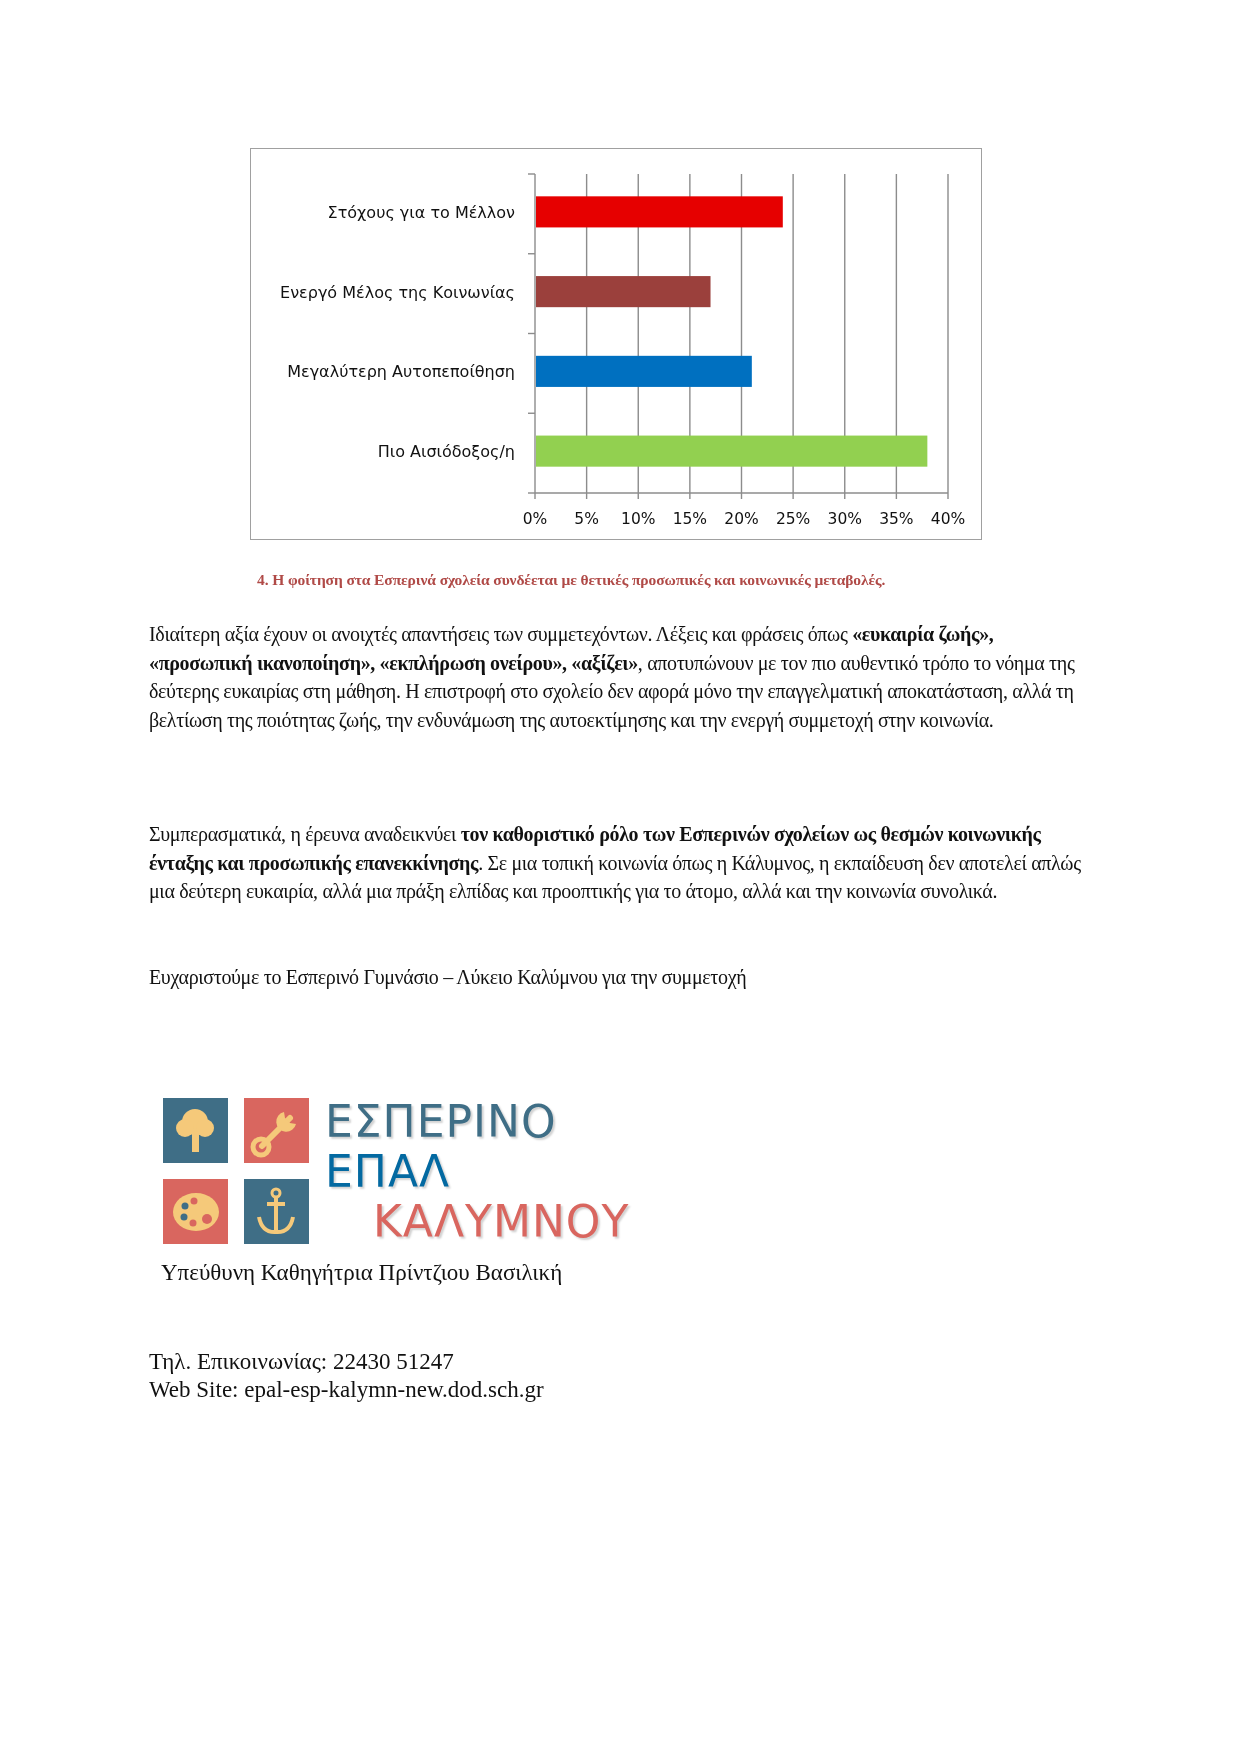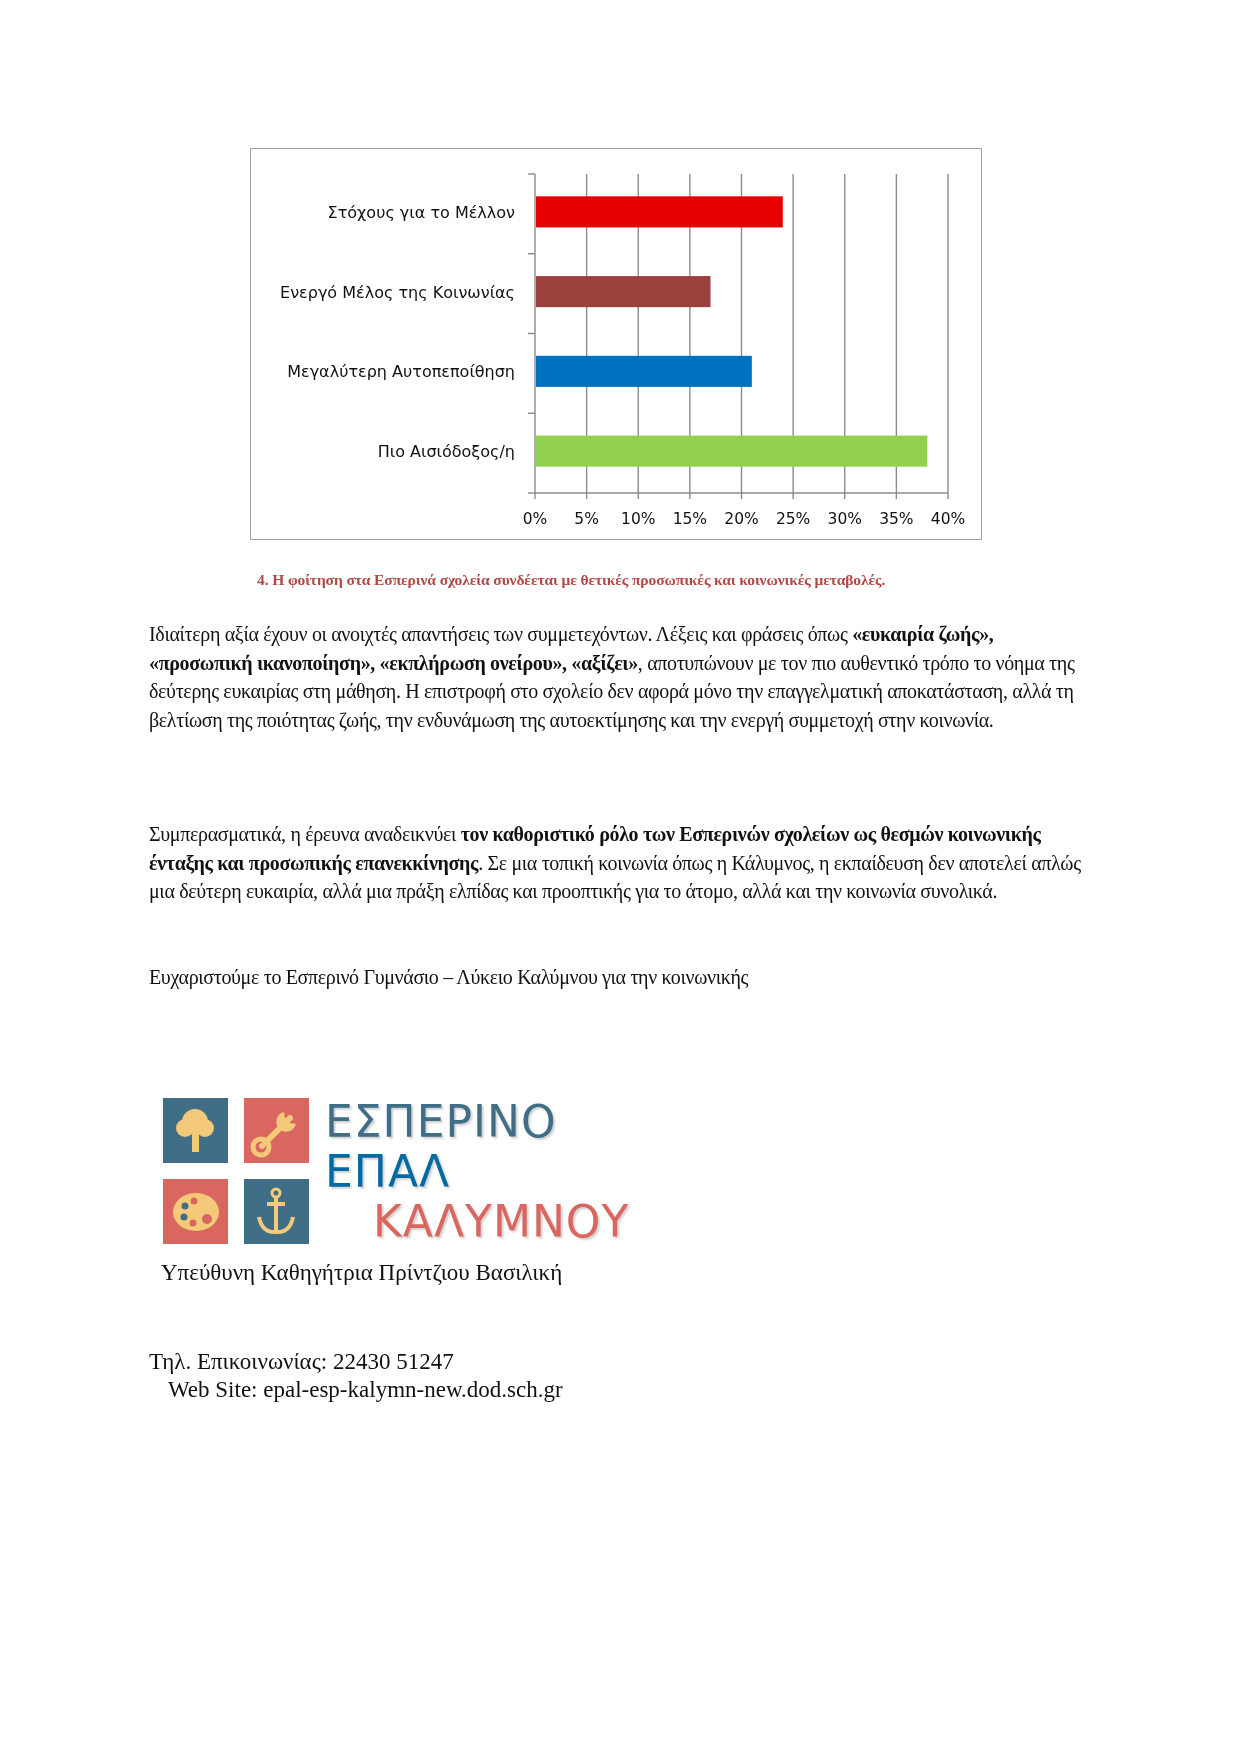--- a/index.html
+++ b/index.html
@@ -87,21 +87,21 @@
 <div class="caption">4.  Η φοίτηση στα Εσπερινά σχολεία συνδέεται με θετικές προσωπικές και κοινωνικές μεταβολές.</div>
 
 <div class="para" id="p1">
   <span>Ιδιαίτερη αξία έχουν οι ανοιχτές απαντήσεις των συμμετεχόντων. Λέξεις και φράσεις όπως </span><b>«ευκαιρία ζωής», «προσωπική ικανοποίηση», «εκπλήρωση ονείρου», «αξίζει»</b><span>, αποτυπώνουν με τον πιο αυθεντικό τρόπο το νόημα της δεύτερης ευκαιρίας στη μάθηση. Η επιστροφή στο σχολείο δεν αφορά μόνο την επαγγελματική αποκατάσταση, αλλά τη βελτίωση της ποιότητας ζωής, την ενδυνάμωση της αυτοεκτίμησης και την ενεργή συμμετοχή στην κοινωνία.</span>
 </div>
 
 <div class="para" id="p2">
   <span>Συμπερασματικά, η έρευνα αναδεικνύει </span><b>τον καθοριστικό ρόλο των Εσπερινών σχολείων ως θεσμών κοινωνικής ένταξης και προσωπικής επανεκκίνησης</b><span>. Σε μια τοπική κοινωνία όπως η Κάλυμνος, η εκπαίδευση δεν αποτελεί απλώς μια δεύτερη ευκαιρία, αλλά μια πράξη ελπίδας και προοπτικής για το άτομο, αλλά και την κοινωνία συνολικά.</span>
 </div>
 
-<div class="para" id="p3">Ευχαριστούμε το Εσπερινό Γυμνάσιο – Λύκειο Καλύμνου για την κοινωνικής</div>
+<div class="para" id="p3">Ευχαριστούμε το Εσπερινό Γυμνάσιο – Λύκειο Καλύμνου για την συμμετοχή</div>
 
 <div class="logo">
   <div class="tile" style="left:0;top:0;background:#3f6e86;">
     <svg width="65" height="65" viewBox="0 0 65 65">
       <circle cx="32" cy="24" r="13" fill="#f5c97a"></circle>
       <circle cx="22" cy="30" r="9" fill="#f5c97a"></circle>
       <circle cx="42" cy="30" r="9" fill="#f5c97a"></circle>
       <rect x="29" y="32" width="7" height="22" fill="#f5c97a"></rect>
     </svg>
   </div>
@@ -130,13 +130,13 @@
       <path d="M15 38 Q18 54 32 53 Q46 54 49 38" fill="none" stroke="#f5c97a" stroke-width="4"></path>
     </svg>
   </div>
   <div class="logo-text" style="top:0px;color:#3f6e86;">ΕΣΠΕΡΙΝΟ</div>
   <div class="logo-text" style="top:50px;color:#0369a1;">ΕΠΑΛ</div>
   <div class="logo-text" style="top:100px;color:#d9665f;margin-left:48px;">ΚΑΛΥΜΝΟΥ</div>
 </div>
 
 <div class="contact" style="top:1259px;margin-left:12px;">Υπεύθυνη Καθηγήτρια Πρίντζιου Βασιλική</div>
 <div class="contact" style="top:1348px;">Τηλ. Επικοινωνίας: 22430 51247</div>
-<div class="contact" style="top:1376px;margin-left:19px;">Web Site: epal-esp-kalymn-new.dod.sch.gr</div>
+<div class="contact" style="top:1376px;">Web Site: epal-esp-kalymn-new.dod.sch.gr</div>
 
 </body></html>

